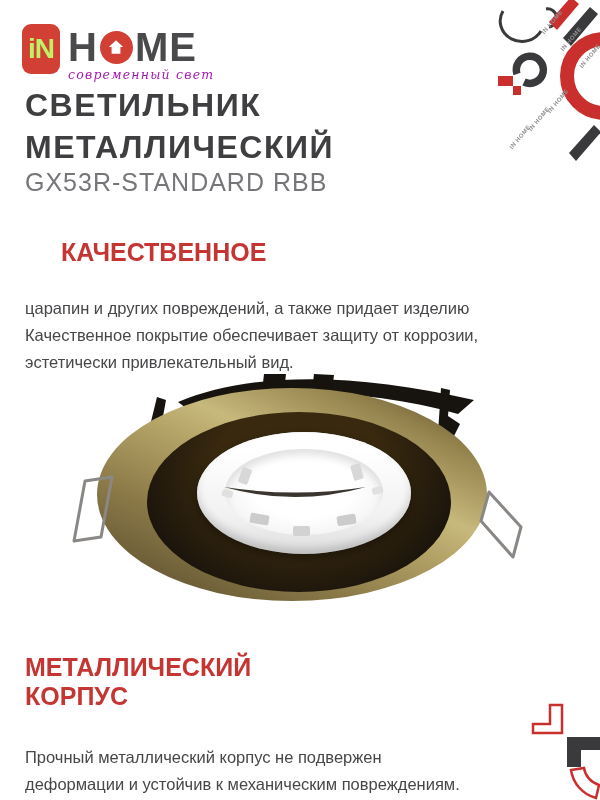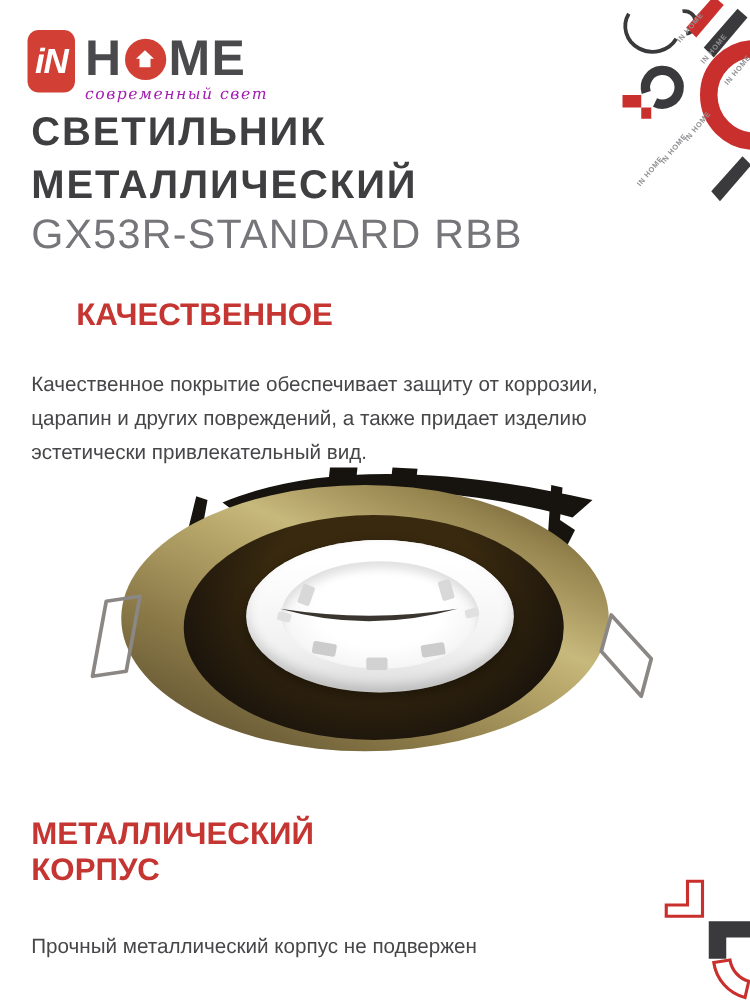--- a/index.html
+++ b/index.html
@@ -5,21 +5,21 @@
   * { margin:0; padding:0; box-sizing:border-box; }
   body { background:#fff; }
   .page {
     position:relative; width:600px; height:800px; background:#ffffff;
     font-family:"Liberation Sans", sans-serif; overflow:hidden;
   }
   
   .logo { position:absolute; left:22px; top:24px; display:flex; align-items:flex-start; }
   .logo-mark {
     width:38px; height:50px; background:#d23f35; border-radius:9px;
-    color:#ffffff; font-weight:bold; font-size:28px; font-style:italic;
+    color:#bef264; font-weight:bold; font-size:28px; 
     display:flex; align-items:center; justify-content:center; letter-spacing:-1px;
   }
   .logo-text { margin-left:8px; margin-top:6px; }
   .logo-home {
     display:flex; align-items:center; color:#4a4a4c; font-weight:800;
     font-size:40px; line-height:34px; letter-spacing:1px;
   }
   .logo-o {
     width:33px; height:33px; background:#d23f35; border-radius:50%;
     display:flex; align-items:center; justify-content:center; margin:0 2px;
@@ -27,21 +27,21 @@
   .logo-tagline {
     color:#a21caf; font-style:italic; font-size:12.5px; letter-spacing:1.2px;
     margin-top:3px; text-align:center; font-family:"DejaVu Serif", serif;
   }
   
   .title {
     position:absolute; left:25px; top:84px; font-size:32px; font-weight:800;
     color:#3f3f41; line-height:42px; letter-spacing:1.5px;
   }
   .model {
-    position:absolute; left:25px; top:168px; font-size:33px; font-weight:400;
+    position:absolute; left:25px; top:168px; font-size:25px; font-weight:400;
     color:#76767a; letter-spacing:1px;
   }
   .sec-heading {
     position:absolute; left:25px; color:#c53532; font-size:25px; font-weight:800;
     line-height:29px; letter-spacing:0;
   }
   .sec-heading.first  { top:238px;margin-left:36px; }
   .sec-heading.second { top:653px; }
   .sec-body {
     position:absolute; left:25px; font-size:16.5px; color:#47474a; line-height:27px;
@@ -119,22 +119,22 @@
   <h1 class="title">
     <span>СВЕТИЛЬНИК</span><br>
     <span>МЕТАЛЛИЧЕСКИЙ</span>
   </h1>
   <div class="model">GX53R-STANDARD RBB</div>
 
   <h2 class="sec-heading first">
     <span>КАЧЕСТВЕННОЕ</span><br>
   </h2>
   <div class="sec-body first">
+    <div>царапин и других повреждений, а также придает изделию</div>
     <div>Качественное покрытие обеспечивает защиту от коррозии,</div>
-    <div>царапин и других повреждений, а также придает изделию</div>
     <div>эстетически привлекательный вид.</div>
   </div>
 
   <div class="product" title="Встраиваемый светильник GX53 с кольцом цвета античной бронзы">
 
     <svg class="svg-abs z1" width="600" height="258" viewBox="0 372 600 258">
       <path d="M 178,402 C 250,372 352,372 474,400 L 458,414 C 360,386 240,386 194,414 Z" fill="#17130e"></path>
       <polygon points="262,392 264,374 286,374 284,392" fill="#16130e"></polygon>
       <polygon points="312,391 314,374 334,375 332,391" fill="#16130e"></polygon>
       <polygon points="146,442 157,397 166,400 162,422 172,428 160,446" fill="#17140f"></polygon>
@@ -160,20 +160,21 @@
       <polygon points="489,492 521,527 513,557 481,521" fill="none" stroke="#8a8784" stroke-width="3" stroke-linejoin="round"></polygon>
     </svg>
   </div>
 
   <h2 class="sec-heading second">
     <span>МЕТАЛЛИЧЕСКИЙ</span><br>
     <span>КОРПУС</span>
   </h2>
   <div class="sec-body second">
     <div>Прочный металлический корпус не подвержен</div>
+    <div>деформации и устойчив к механическим повреждениям.</div>
   </div>
 
   <svg class="decor-br" width="80" height="115" viewBox="520 685 80 115">
     <path d="M 550,705 L 562,705 L 562,733 L 533,733 L 533,724 L 550,724 Z" fill="#ffffff" stroke="#c9302d" stroke-width="2.5"></path>
     <path d="M 567,737 L 600,737 L 600,750 L 581,750 L 581,767 L 567,767 Z" fill="#3a3a3c"></path>
     <path d="M 571,770 A 34 34 0 0 0 596,798 L 599,785 A 21 21 0 0 1 584,768 Z" fill="#ffffff" stroke="#c9302d" stroke-width="2.5"></path>
   </svg>
 
 </div>
 

